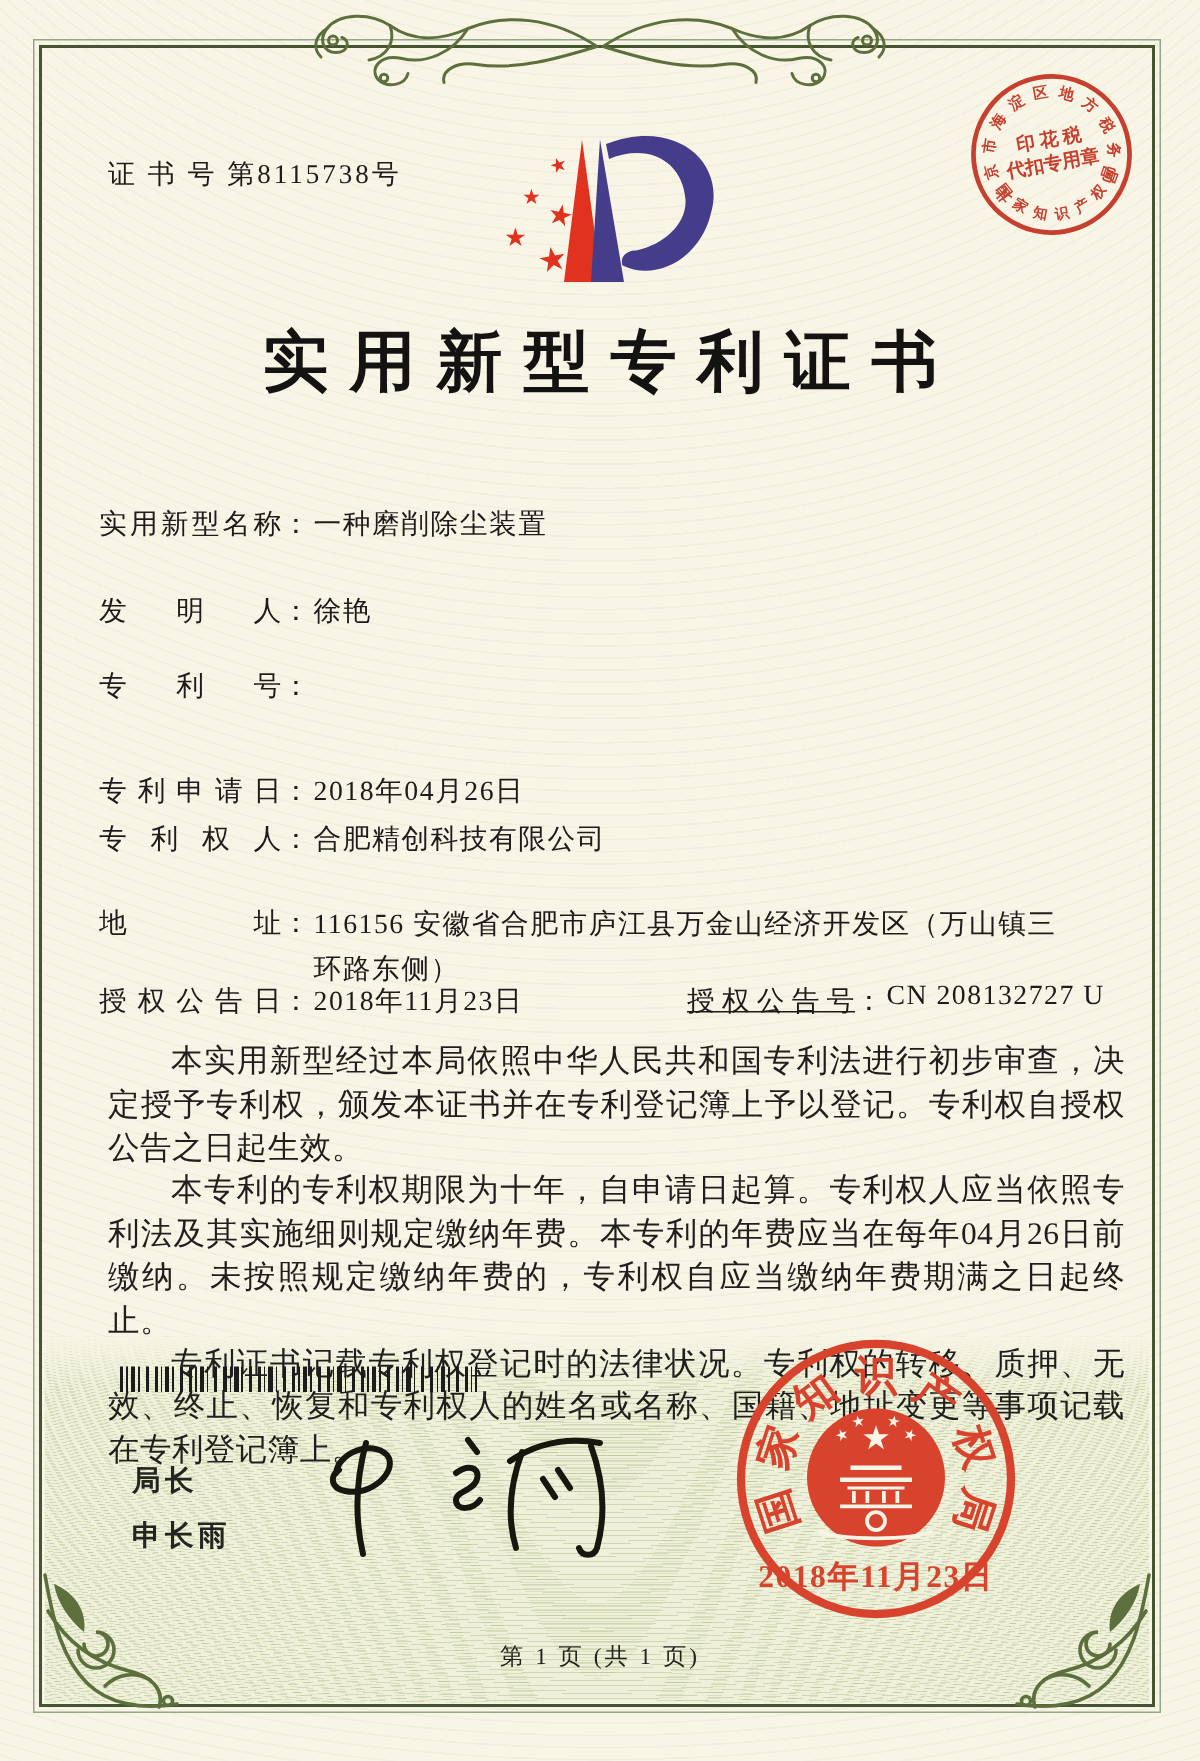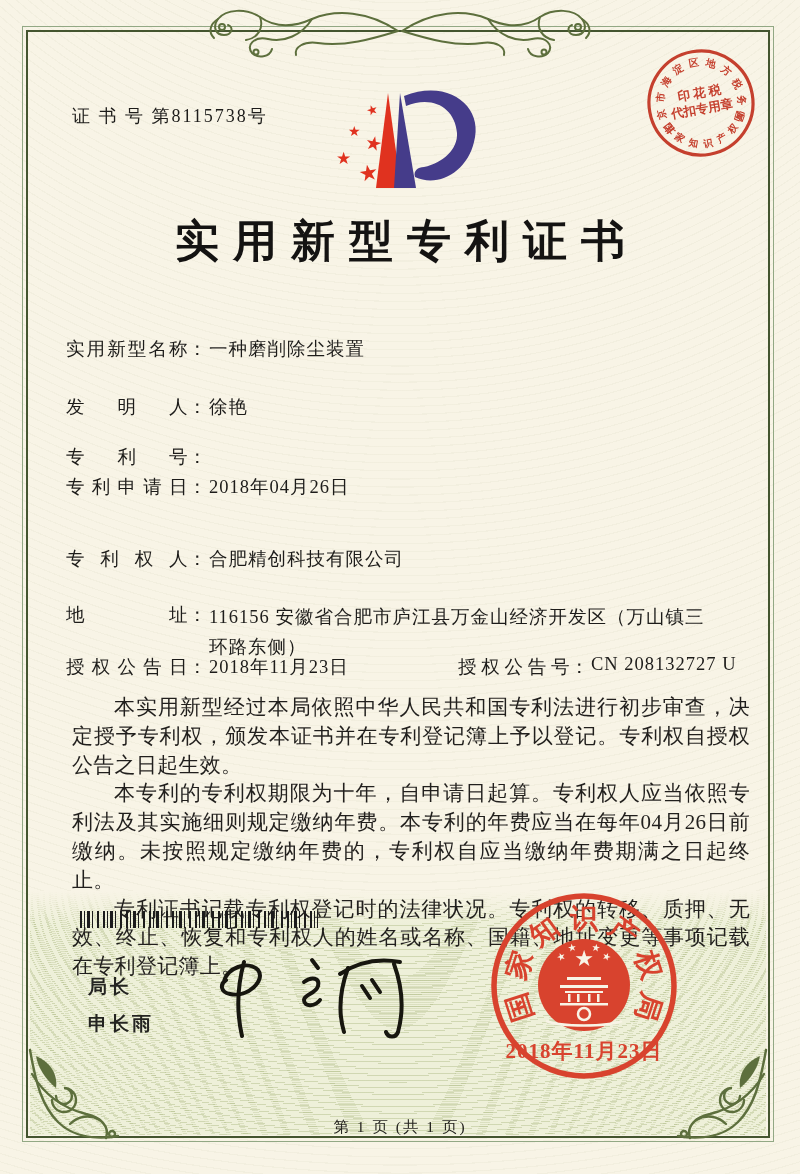--- a/index.html
+++ b/index.html
@@ -27,35 +27,35 @@
   .tax-stamp{position:absolute;left:642px;top:44px;z-index:5;transform:rotate(-10deg);}
   .title{position:absolute;left:0;right:0;top:212px;text-align:center;font-size:44px;font-weight:bold;
     letter-spacing:14px;margin-right:-14px;color:#141312;z-index:4;}
   
   .row{position:absolute;left:66px;display:flex;align-items:flex-start;font-size:18.5px;color:#1d1c1a;z-index:4;letter-spacing:.5px;}
   .row .lbl{width:122px;flex:0 0 122px;text-align:justify;text-align-last:justify;}
   .row .colon{flex:0 0 auto;padding:0 2px 0 0;}
   .row .val{letter-spacing:1px;}
   .row.addr .val{max-width:505px;line-height:30px;}
   .row.grant-no{left:458px;}
-  .row.grant-no .lbl{width:112px;flex:0 0 112px;}
+  .row.grant-no .lbl{width:112px;flex:0 0 112px;text-decoration:underline;}
   
   .body-text{position:absolute;left:72px;top:693px;width:678px;font-size:21px;line-height:28.8px;
     color:#211f1d;text-align:justify;letter-spacing:.3px;z-index:4;}
   .body-text p{margin:0;text-indent:2em;}
   
   .barcode{position:absolute;left:80px;top:911px;width:238px;height:17px;z-index:4;
     background:repeating-linear-gradient(90deg,#1c1c1c 0 2px,transparent 2px 4px,#1c1c1c 4px 5px,transparent 5px 7px,#1c1c1c 7px 10px,transparent 10px 12px,#1c1c1c 12px 13px,transparent 13px 17px,#1c1c1c 17px 19px,transparent 19px 23px);}
   .director-title{position:absolute;left:88px;top:974px;font-family:"Liberation Sans","DejaVu Sans",sans-serif;
     font-size:19px;font-weight:600;color:#242421;z-index:4;letter-spacing:3px;}
   .director-name{position:absolute;left:88px;top:1011px;font-family:"Liberation Sans","DejaVu Sans",sans-serif;
     font-size:19px;font-weight:600;color:#242421;z-index:4;letter-spacing:3px;text-align:right;}
   .signature{position:absolute;left:208px;top:948px;z-index:4;}
   .seal{position:absolute;left:486px;top:890px;z-index:5;}
-  .footer{position:absolute;left:0;right:0;top:1094px;text-align:center;font-size:15.5px;color:#24231f;z-index:4;letter-spacing:2px;margin-top:23px;}
+  .footer{position:absolute;left:0;right:0;top:1094px;text-align:center;font-size:15.5px;color:#24231f;z-index:4;letter-spacing:2px;}
   svg text{font-family:"Liberation Serif","DejaVu Serif",serif;}
 </style>
 </head>
 <body>
 
 <div class="page">
 
   <div class="band"></div>
   <div class="frame"></div>
 
@@ -147,21 +147,21 @@
   </div>
   <div class="row" style="top:394px">
     <span class="lbl">发明人</span>
       <span class="colon">：</span>
       <span class="val">徐艳</span>
   </div>
   <div class="row" style="top:444px">
     <span class="lbl">专利号</span>
       <span class="colon">：</span>
   </div>
-  <div class="row" style="top:474px">
+  <div class="row" style="top:514px">
     <span class="lbl">专利申请日</span>
       <span class="colon">：</span>
       <span class="val">2018年04月26日</span>
   </div>
   <div class="row" style="top:546px">
     <span class="lbl">专利权人</span>
       <span class="colon">：</span>
       <span class="val">合肥精创科技有限公司</span>
   </div>
   <div class="row addr" style="top:602px">

